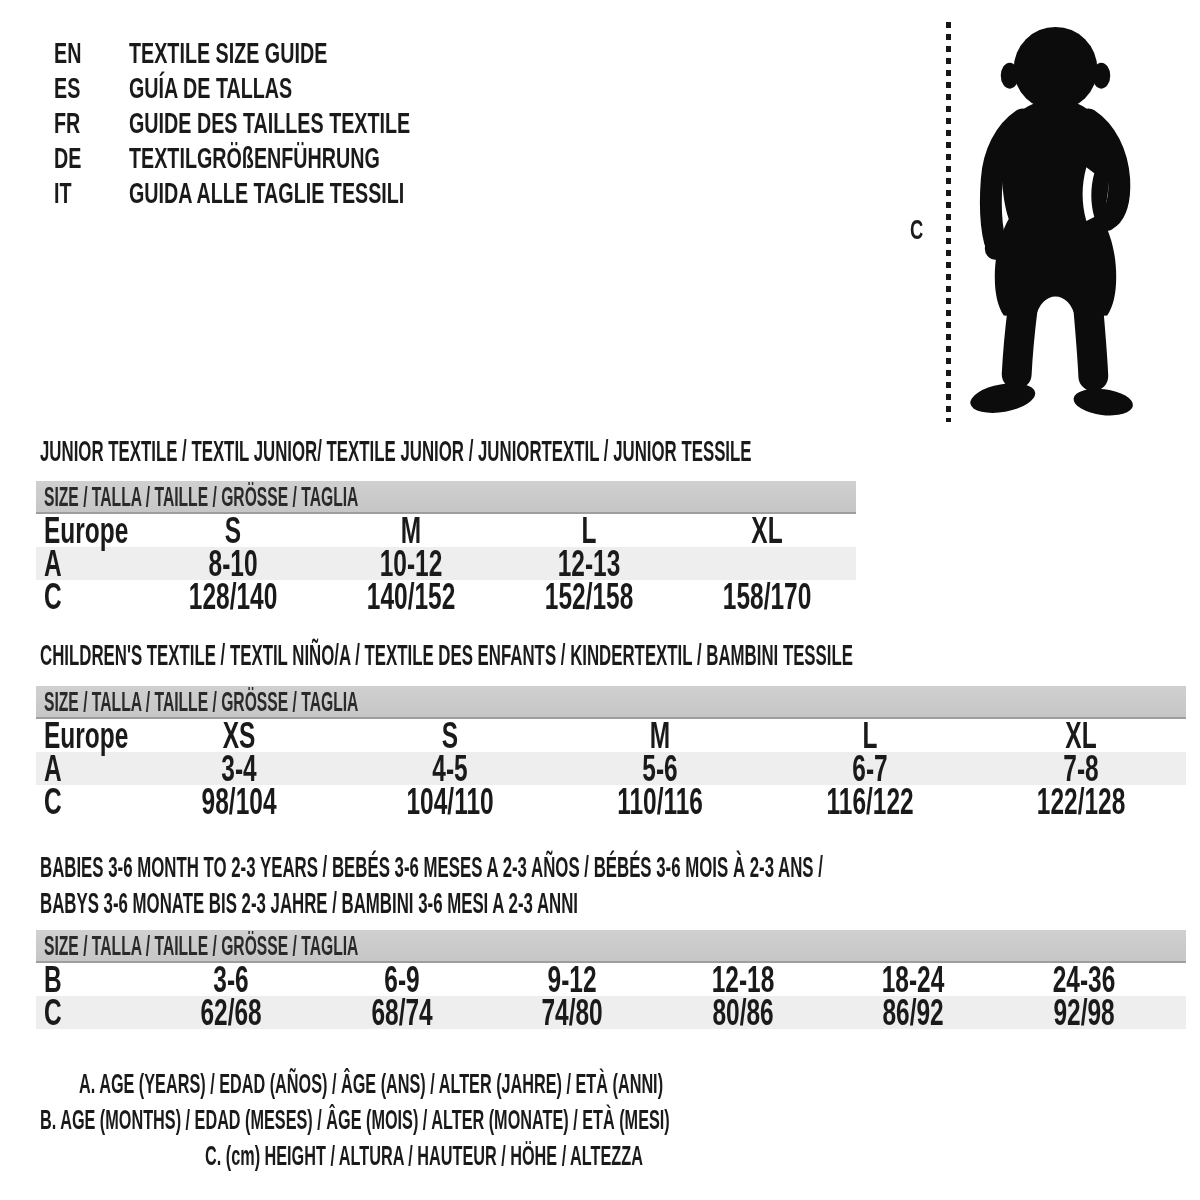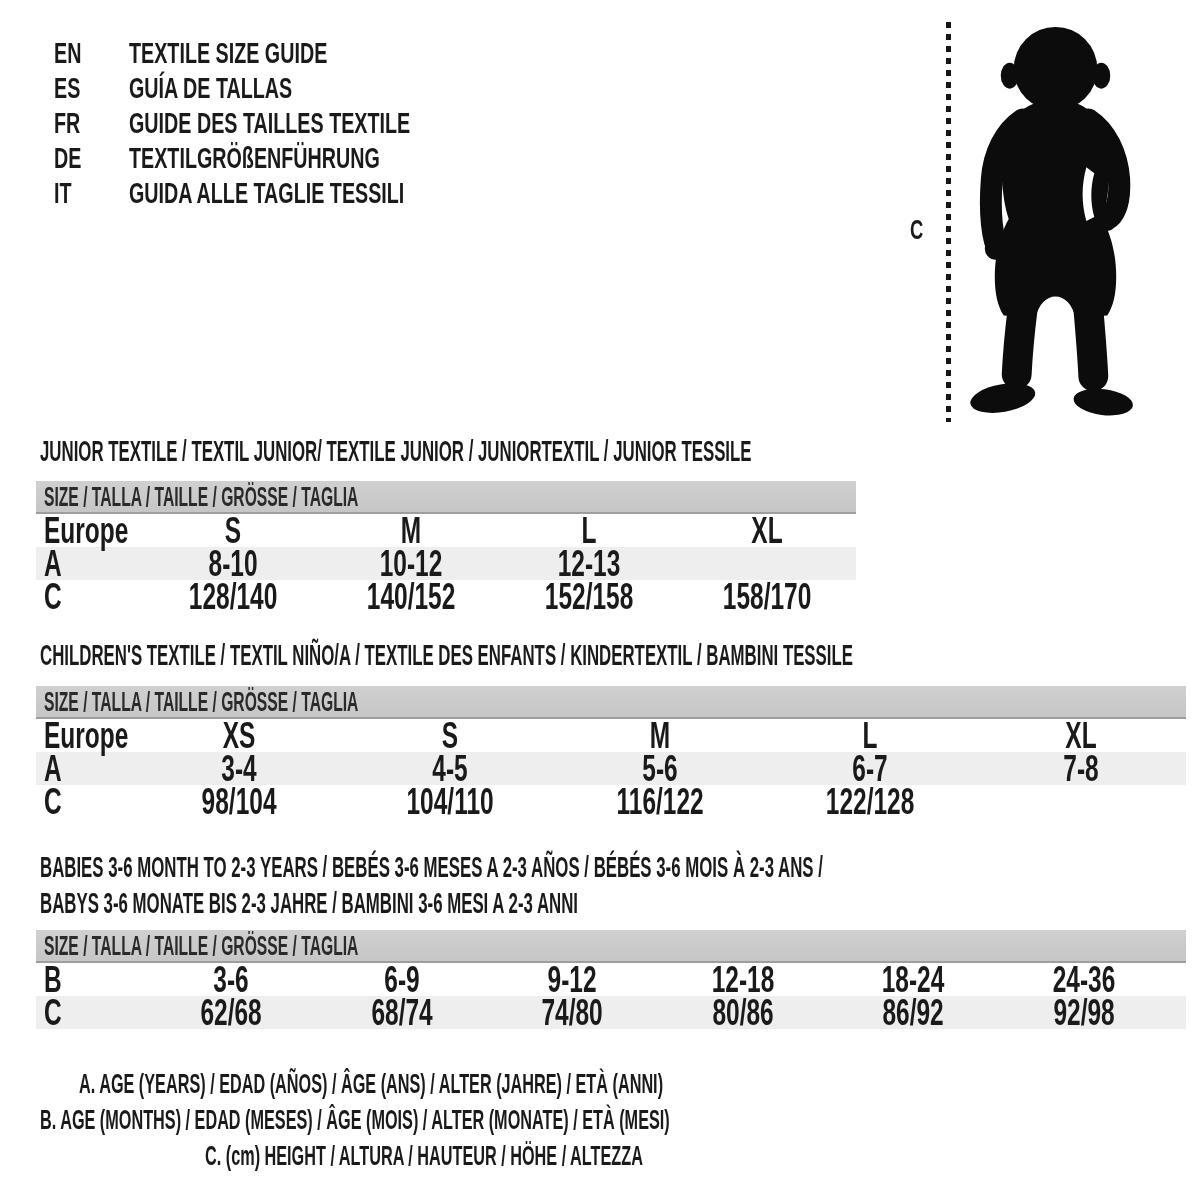--- a/index.html
+++ b/index.html
@@ -176,20 +176,21 @@
       <div class="cell"><span class="cnd x68 oC">3-4</span></div>
       <div class="cell"><span class="cnd x68 oC">4-5</span></div>
       <div class="cell"><span class="cnd x68 oC">5-6</span></div>
       <div class="cell"><span class="cnd x68 oC">6-7</span></div>
       <div class="cell"><span class="cnd x68 oC">7-8</span></div>
     </div>
     <div class="trow cols-children">
       <div class="cell lbl"><span class="cnd x68 oL">C</span></div>
       <div class="cell"><span class="cnd x68 oC">98/104</span></div>
       <div class="cell"><span class="cnd x68 oC">104/110</span></div>
+      <div class="cell"><span class="cnd x68 oC">110/116</span></div>
       <div class="cell"><span class="cnd x68 oC">116/122</span></div>
       <div class="cell"><span class="cnd x68 oC">122/128</span></div>
     </div>
   </div>
 
   <div id="babies-title-1" class="abs sec-title">
     <span class="cnd x58 oL">BABIES 3-6 MONTH TO 2-3 YEARS / BEBÉS 3-6 MESES A 2-3 AÑOS / BÉBÉS 3-6 MOIS À 2-3 ANS /</span>
   </div>
   <div id="babies-title-2" class="abs sec-title">
     <span class="cnd x58 oL">BABYS 3-6 MONATE BIS 2-3 JAHRE / BAMBINI 3-6 MESI A 2-3 ANNI</span>

